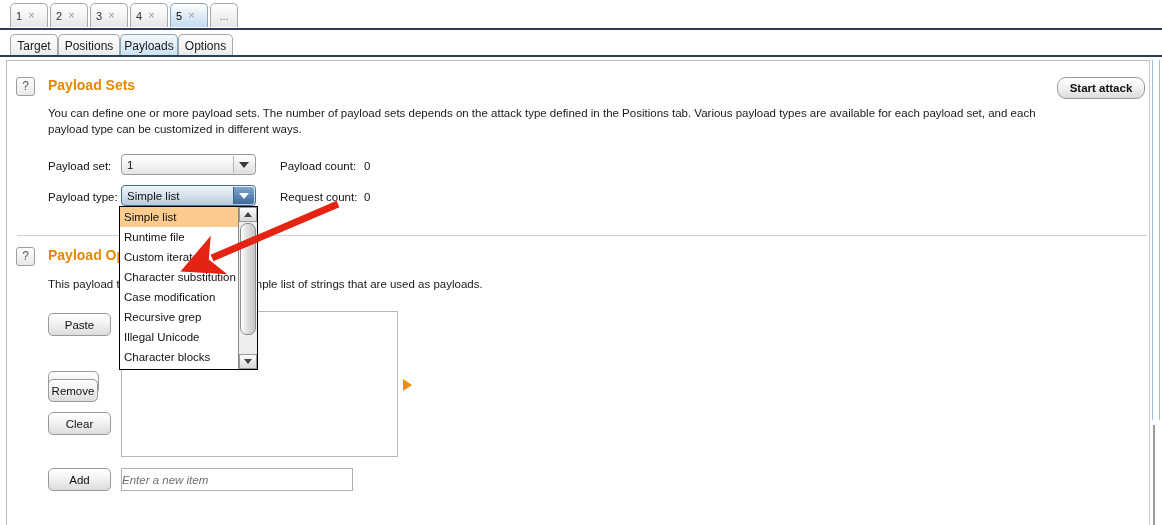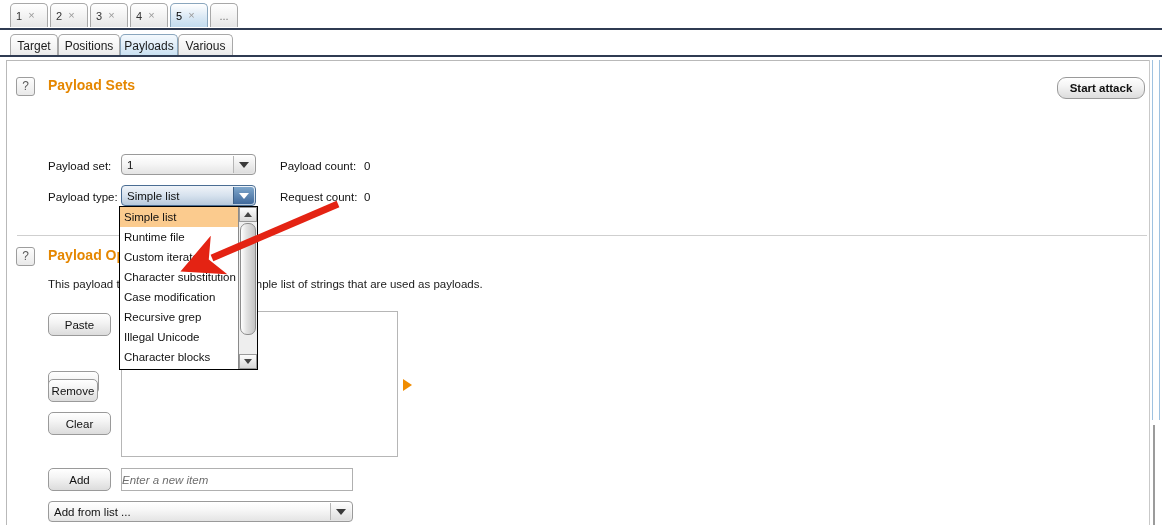--- a/index.html
+++ b/index.html
@@ -375,35 +375,36 @@
     <div class="subtab" style="left:10px; width:48px;">
       <span>Target</span>
     </div>
     <div class="subtab" style="left:58px; width:62px;">
       <span>Positions</span>
     </div>
     <div class="subtab selected" style="left:120px; width:58px;">
       <span>Payloads</span>
     </div>
     <div class="subtab" style="left:178px; width:55px;">
-      <span>Various</span>
+      <span>Options</span>
     </div>
   </div>
 
   <div class="panel">
     <div class="panel-inner">
 
       <div class="btn bold" style="left:1050px; top:16px; width:88px; height:22px;">
         <span>Start attack</span>
       </div>
 
       <div class="help-icon" style="left:9px; top:16px;">
         <span>?</span>
       </div>
       <div class="section-title" style="left:41px; top:16px;text-align:right;">Payload Sets</div>
+      <div class="body-text" style="left:41px; top:44px; width:1010px;">You can define one or more payload sets. The number of payload sets depends on the attack type defined in the Positions tab. Various payload types are available for each payload set, and each payload type can be customized in different ways.</div>
 
       <div class="field-label" style="left:41px; top:99px;">Payload set:</div>
       <div class="combo" style="left:114px; top:93px; width:135px; height:21px;">
         <span>1</span>
         <span class="combo-arrow-btn">
             <i class="tri-down"></i>
           </span>
       </div>
       <div class="field-label" style="left:273px; top:99px;">Payload count:</div>
       <div class="field-label" style="left:357px; top:99px;">0</div>
@@ -445,26 +446,20 @@
 
       <div class="orange-tri" style="left:396px; top:318px;"></div>
 
       <div class="btn" style="left:41px; top:407px; width:63px; height:23px;justify-content:center;">
         <span>Add</span>
       </div>
       <div class="text-input" style="left:114px; top:407px; width:232px; height:23px;">
         <span>Enter a new item</span>
       </div>
 
-      <div class="combo" style="left:41px; top:440px; width:305px; height:21px;">
-        <span>Add from list ...</span>
-        <span class="combo-arrow-btn">
-            <i class="tri-down"></i>
-          </span>
-      </div>
 
     </div>
   </div>
 
   <div class="right-rail">
     <div class="rail-thumb"></div>
     <div class="rail-track-bottom"></div>
   </div>
 
   <div class="dropdown-popup" style="left:119px; top:206px; width:139px; height:164px;">

